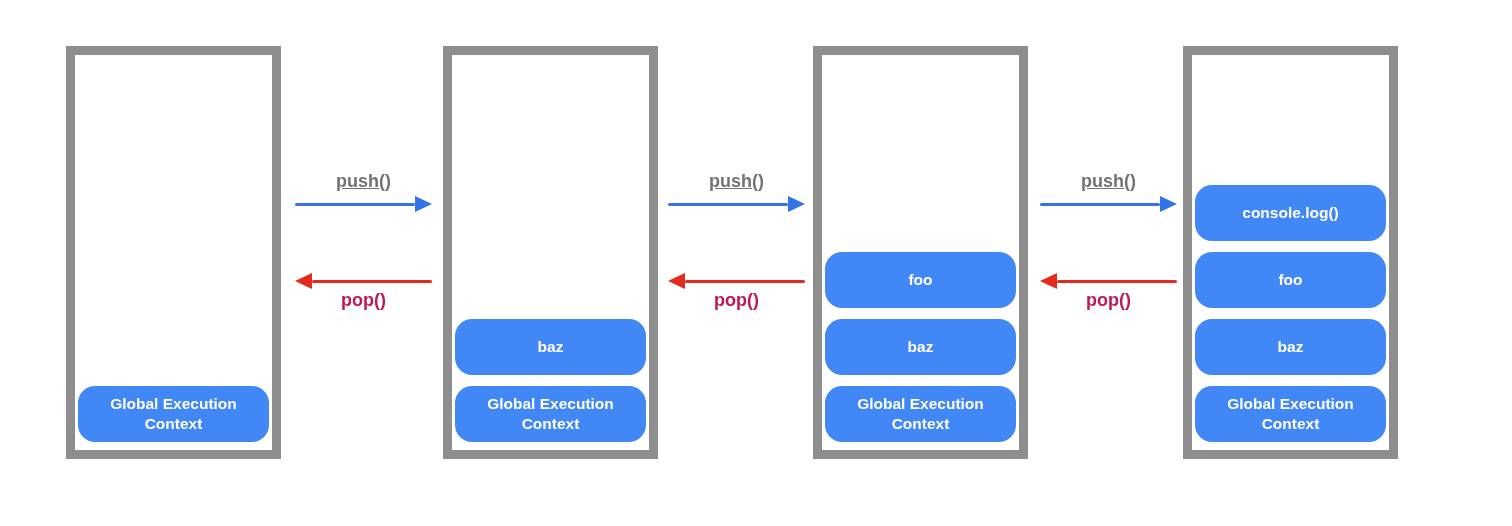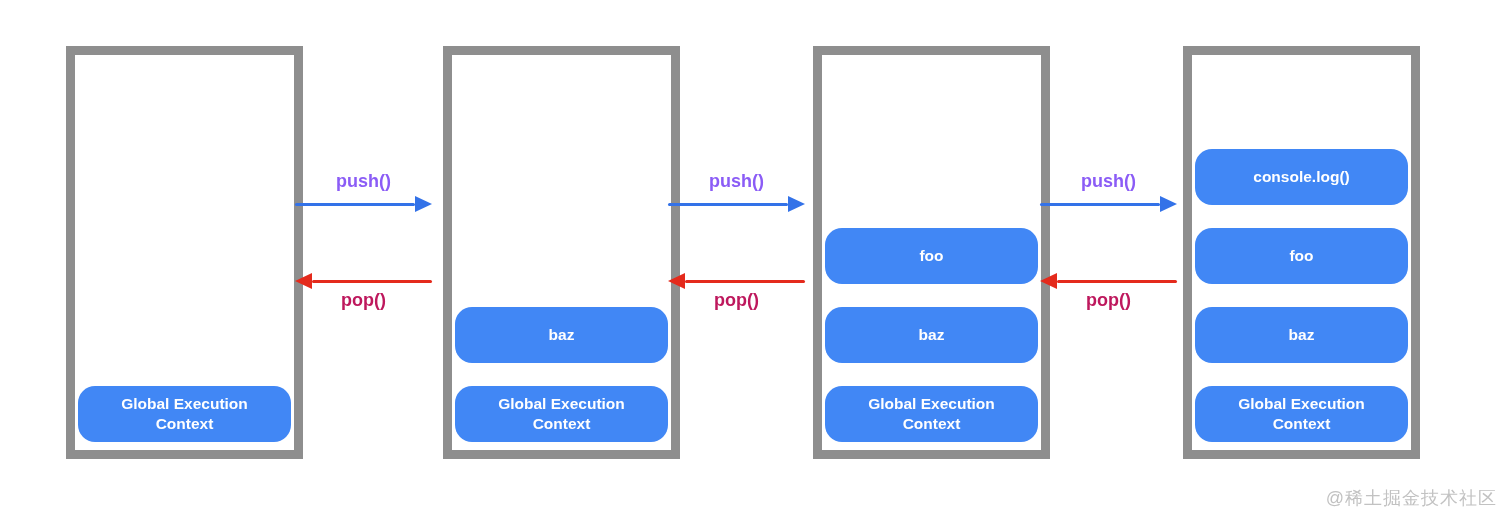--- a/index.html
+++ b/index.html
@@ -7,29 +7,29 @@
   .canvas{
     position:relative;
     width:1512px;
     height:526px;
     background:#ffffff;
     overflow:hidden;
   }
   .stack{
     position:absolute;
     top:46px;
-    width:237px;
+    width:215px;
     height:413px;
     border:9px solid #8E8E8E;
     background:#ffffff;
     box-sizing:border-box;
     display:flex;
     flex-direction:column;
     justify-content:flex-end;
-    gap:23px;
+    gap:11px;
     padding:0 3px 8px 3px;
   }
   .stack-1{left:66px;}
   .stack-2{left:443px;}
   .stack-3{left:813px;}
   .stack-4{left:1183px;}
   .frame{
     height:56px;
     min-height:56px;
     border-radius:17px;
@@ -54,21 +54,21 @@
   .arrow-col-2{left:668px;}
   .arrow-col-3{left:1040px;}
   .arrow-label{
     position:absolute;
     left:0;
     width:100%;
     text-align:center;
     font-weight:bold;
     font-size:18px;
   }
-  .push-label{top:125px;color:#8b5cf6;}
+  .push-label{top:125px;color:#737373;text-decoration:underline;}
   .pop-label{top:244px;color:#be185d;}
   .arrow{
     position:absolute;
     left:0;
     width:100%;
     height:14px;
     display:flex;
     align-items:center;
   }
   .push-arrow{top:151px;}
@@ -180,15 +180,14 @@
       <span>foo</span>
     </div>
     <div class="frame">
       <span>baz</span>
     </div>
     <div class="frame">
       <span>Global Execution Context</span>
     </div>
   </div>
 
-  <div class="watermark">@稀土掘金技术社区</div>
 
 </div>
 
 </body></html>

